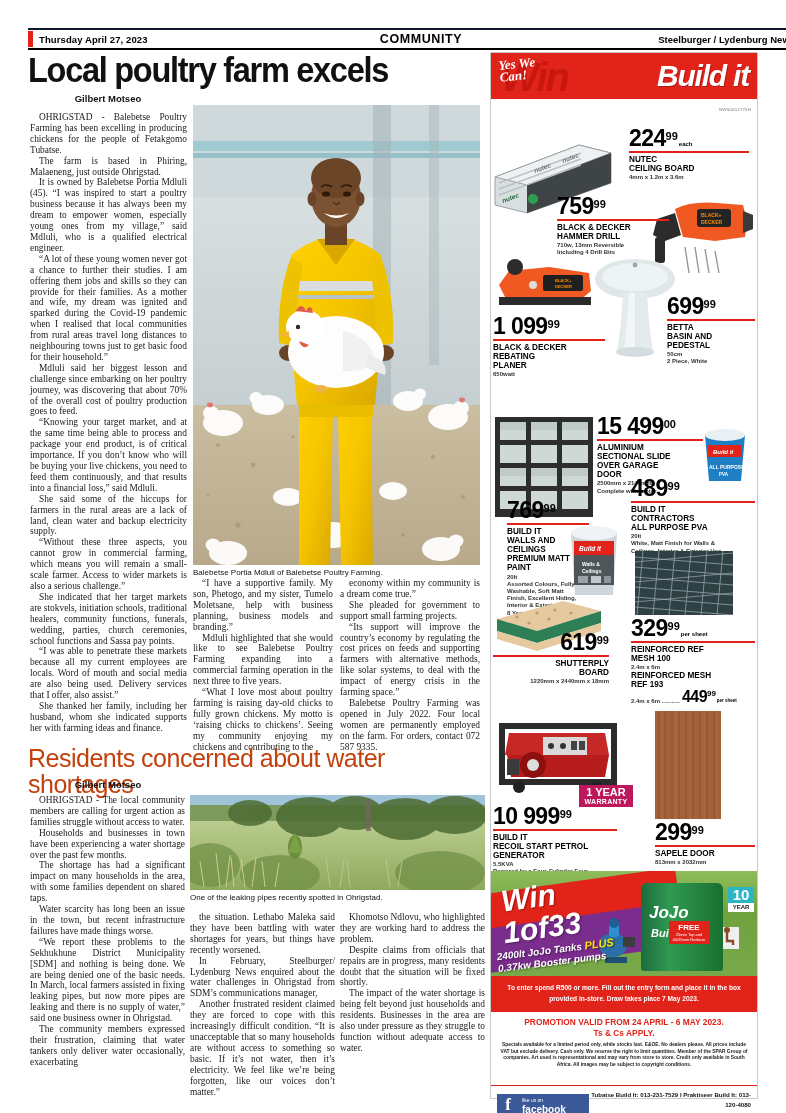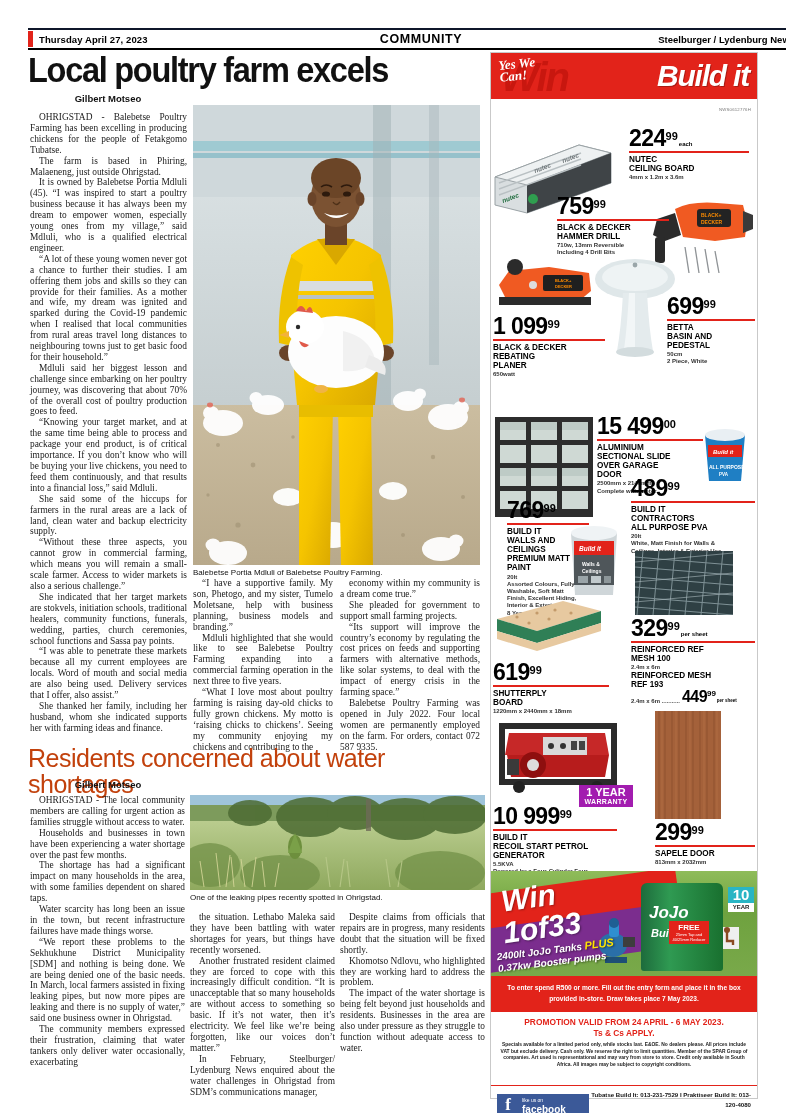--- a/index.html
+++ b/index.html
@@ -132,21 +132,21 @@
   .pdesc {
     font-family:"Liberation Sans", sans-serif; font-size:6px; font-weight:600;
     color:#333; line-height:7.2px; margin-top:1px;
   }
   .pblock { position:absolute; }
 
   
   .art { position:absolute; overflow:hidden; }
 
   .warranty {
-    position:absolute; background:#a21caf; color:#fff; text-align:center;
+    position:absolute; background:#be185d; color:#fff; text-align:center;
     font-family:"Liberation Sans", sans-serif; padding:2px 4px; line-height:1;
   }
   .warranty .w1 { font-size:11px; font-weight:700; }
   .warranty .w2 { font-size:7px; font-weight:700; letter-spacing:.3px; }
 
   
   .win {
     position:absolute; left:0; top:772px; width:266px; height:105px;
     background:linear-gradient(#8fbc5a 0%, #6fa23f 40%, #79a94a 100%);
     overflow:hidden;
@@ -450,26 +450,26 @@
   <div class="col" id="a2c1">
       <p>OHRIGSTAD - The local community members are calling for urgent action as families struggle without access to water.</p>
       <p>Households and businesses in town have been experiencing a water shortage over the past few months.</p>
       <p>The shortage has had a significant impact on many households in the area, with some families dependent on shared taps.</p>
       <p>Water scarcity has long been an issue in the town, but recent infrastructure failures have made things worse.</p>
       <p>“We report these problems to the Sekhukhune District Municipality [SDM] and nothing is being done. We are being denied one of the basic needs. In March, local farmers assisted in fixing leaking pipes, but now more pipes are leaking and there is no supply of water,” said one business owner in Ohrigstad.</p>
       <p>The community members expressed their frustration, claiming that water tankers only deliver water occasionally, exacerbating</p>
     </div>
   <div class="col" id="a2c2">
       <p>the situation. Lethabo Maleka said they have been battling with water shortages for years, but things have recently worsened.</p>
+      <p>In February, Steelburger/ Lydenburg News enquired about the water challenges in Ohrigstad from SDM’s communications manager,</p>
       <p>Another frustrated resident claimed they are forced to cope with this increasingly difficult condition. “It is unacceptable that so many households are without access to something so basic. If it’s not water, then it’s electricity. We feel like we’re being forgotten, like our voices don’t matter.”</p>
-      <p>In February, Steelburger/ Lydenburg News enquired about the water challenges in Ohrigstad from SDM’s communications manager,</p>
     </div>
   <div class="col" id="a2c3">
+      <p>Khomotso Ndlovu, who highlighted they are working hard to address the problem.</p>
       <p>Despite claims from officials that repairs are in progress, many residents doubt that the situation will be fixed shortly.</p>
-      <p>Khomotso Ndlovu, who highlighted they are working hard to address the problem.</p>
       <p>The impact of the water shortage is being felt beyond just households and residents. Businesses in the area are also under pressure as they struggle to function without adequate access to water.</p>
     </div>
 
   <div class="ad">
 
     <div class="ad-header">
       <div class="ghost">Win</div>
       <div class="ad-yeswecan">
         <div>Yes We</div>
         <div>Can!</div>
@@ -693,21 +693,21 @@
             <circle cx="24" cy="20" r="1.6"></circle>
               <circle cx="44" cy="16" r="1.6"></circle>
               <circle cx="62" cy="13" r="1.6"></circle>
             <circle cx="36" cy="26" r="1.6"></circle>
               <circle cx="56" cy="22" r="1.6"></circle>
               <circle cx="78" cy="16" r="1.6"></circle>
           </g>
         </svg>
       </div>
 
-      <div class="pblock" style="left:2px; top:562px; width:116px;">
+      <div class="pblock" style="left:2px; top:532px; width:116px;text-align:right;">
         <div class="price">
           <span class="main">619</span><span class="cents">99</span>
         </div>
         <div class="rule"></div>
         <div class="pname">SHUTTERPLY<br>BOARD</div>
         <div class="pdesc">1220mm x 2440mm x 18mm</div>
       </div>
 
       <div class="pblock" style="left:140px; top:518px; width:124px;">
         <div class="price">

